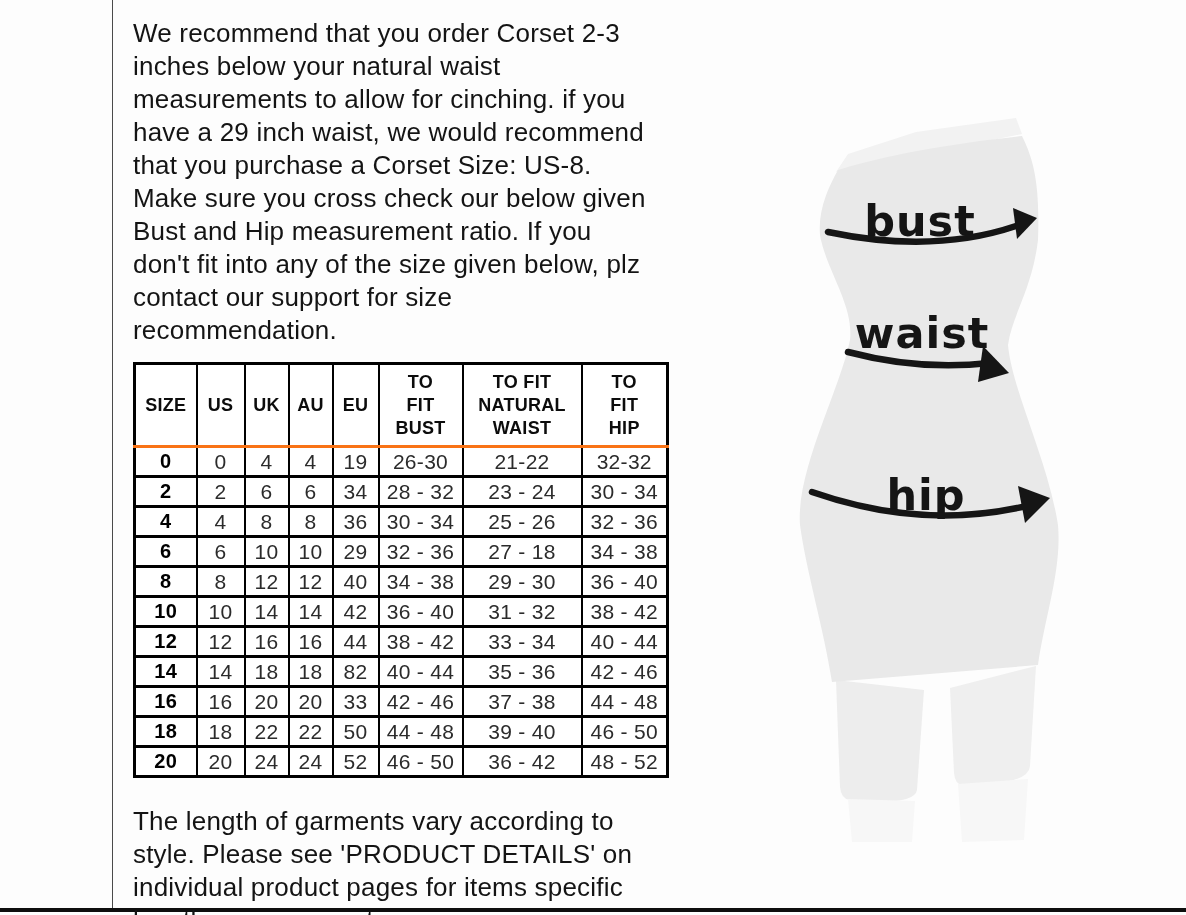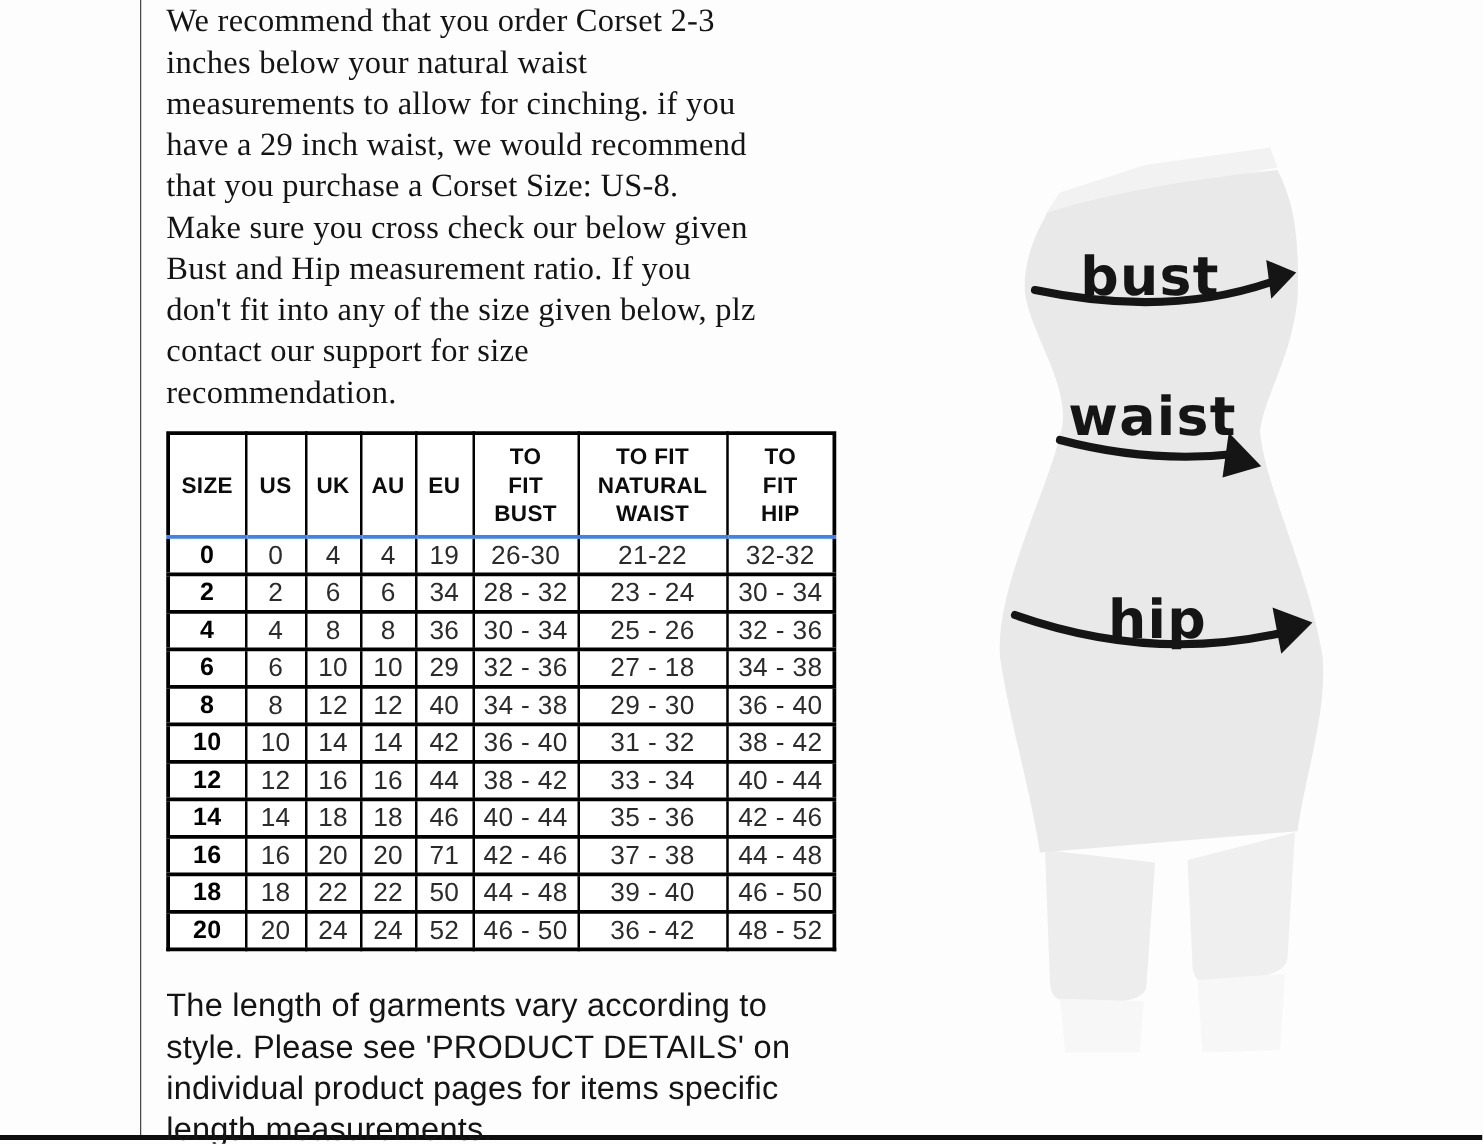--- a/index.html
+++ b/index.html
@@ -17,36 +17,36 @@
     position:absolute;left:0;top:908px;width:1186px;height:4px;
     background:#0e0e0e;
   }
   .content{
     position:absolute;left:133px;top:0;width:537px;
   }
   .para{
     font-size:26px;line-height:33px;letter-spacing:.2px;
     white-space:pre-line;margin:0;color:#141414;
   }
-  .intro{margin-top:0;font-family:Liberation Serif, serif;}
+  .intro{margin-top:17px;}
   .footer-para{margin-top:27px;}
   table.size-table{
     margin-top:15px;
     border-collapse:collapse;table-layout:fixed;width:533px;
     border:3px solid #000;
     background:#fff;
   }
   table.size-table th, table.size-table td{
     border:2px solid #000;text-align:center;vertical-align:middle;
     padding:0;overflow:hidden;
   }
   table.size-table th{
     font-size:18px;font-weight:bold;line-height:23px;
     white-space:pre-line;letter-spacing:.3px;color:#0c0c0c;
-    height:80px;border-bottom:3px solid #3b82f6;
+    height:80px;border-bottom:3px solid #f97316;
   }
   table.size-table td{
     font-size:21px;height:27px;color:#2b2b2b;letter-spacing:.3px;
   }
   table.size-table tr{border-top:3px solid #000;}
   table.size-table td.size-col{
     font-weight:bold;color:#000;font-size:20px;
   }
   .figure{
     position:absolute;left:766px;top:90px;width:420px;height:760px;
@@ -175,31 +175,31 @@
           <td>44</td>
           <td>38 - 42</td>
           <td>33 - 34</td>
           <td>40 - 44</td>
         </tr>
         <tr>
           <td class="size-col">14</td>
           <td>14</td>
           <td>18</td>
           <td>18</td>
-          <td>46</td>
+          <td>82</td>
           <td>40 - 44</td>
           <td>35 - 36</td>
           <td>42 - 46</td>
         </tr>
         <tr>
           <td class="size-col">16</td>
           <td>16</td>
           <td>20</td>
           <td>20</td>
-          <td>71</td>
+          <td>33</td>
           <td>42 - 46</td>
           <td>37 - 38</td>
           <td>44 - 48</td>
         </tr>
         <tr>
           <td class="size-col">18</td>
           <td>18</td>
           <td>22</td>
           <td>22</td>
           <td>50</td>

